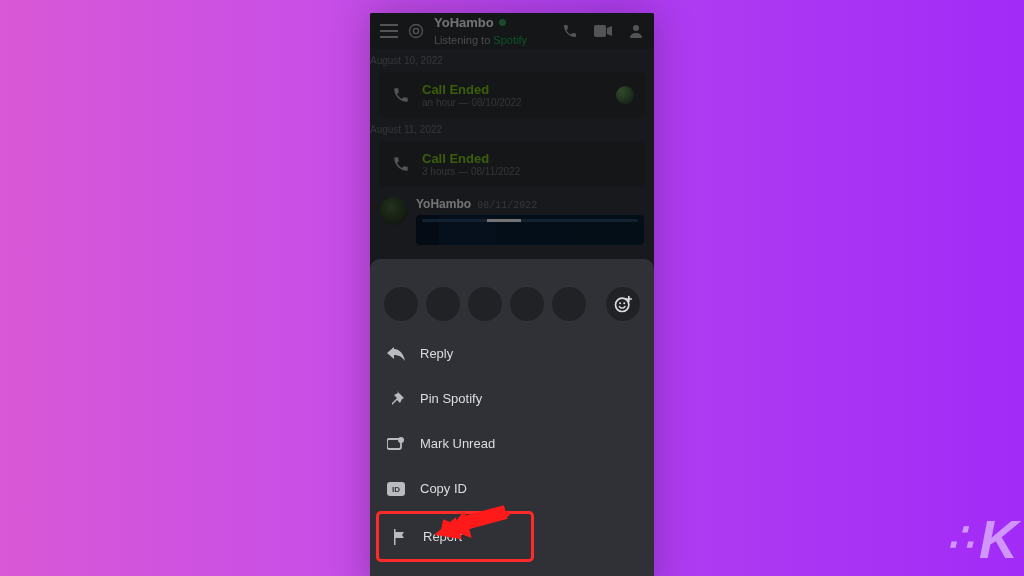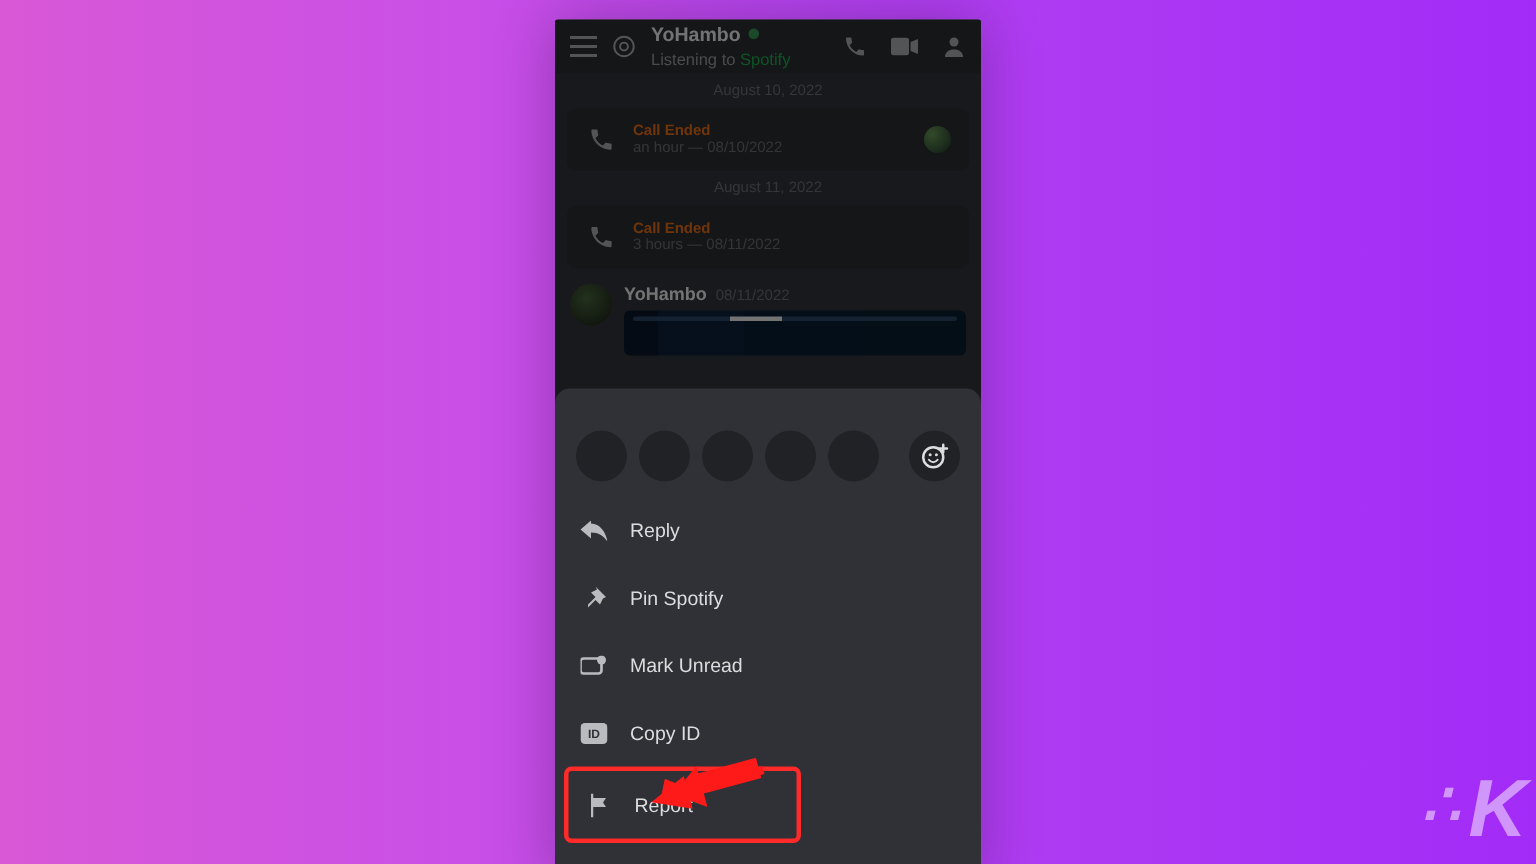--- a/index.html
+++ b/index.html
@@ -44,45 +44,45 @@
     background: #2f3136;
   }
   .app-header .menu, .app-header .at, .app-header .hicon { color: #b9bbbe; display:flex; align-items:center; justify-content:center; }
   .username-block { flex: 1; line-height: 1; }
   .username-line { display: flex; align-items: center; gap: 5px; }
   .username { font-weight: 600; font-size: 13px; color: #fff; }
   .status-dot { width: 7px; height: 7px; border-radius: 50%; background: #3ba55d; }
   .substatus { font-size: 11px; color: #a3a6aa; margin-top: 6px; }
   .substatus .sp { color: #1db954; }
   .header-right { display: flex; gap: 16px; }
-  .divider-date { text-align: center; font-size: 10px; color: #72767d; margin: 6px 0; }
+  .divider-date { text-align: left; font-size: 10px; color: #72767d; margin: 6px 0; }
   .call-card {
     margin: 4px 8px;
     background: #2f3136;
     border-radius: 6px;
     padding: 10px 12px;
     display: flex;
     align-items: center;
     gap: 10px;
   }
   .call-icon { width: 22px; height: 22px; border-radius: 50%; display:flex; align-items:center; justify-content:center; color:#b9bbbe; }
   .call-text { flex:1; }
-  .call-title { font-size: 10px; font-weight: 600; color: #f97316; }
+  .call-title { font-size: 13px; font-weight: 600; color: #84cc16; }
   .call-sub { font-size: 10px; color: #72767d; }
   .call-avatar { width: 18px; height: 18px; border-radius: 50%; background: radial-gradient(circle at 30% 30%, #6ea55d, #243b2c); }
   .msg {
     display: flex;
     gap: 8px;
     padding: 6px 10px 0 10px;
   }
   .avatar { width: 28px; height: 28px; border-radius: 50%; background: radial-gradient(circle at 40% 35%, #4e6e41, #1a2118); flex:none; }
   .msg-body { flex:1; }
   .msg-head { display:flex; gap:6px; align-items:baseline; }
   .msg-user { font-size: 12px; font-weight:600; color:#fff; }
-  .msg-time { font-size: 10px; color:#72767d; }
+  .msg-time { font-size: 10px; color:#72767d;font-family:Liberation Mono, monospace; }
   .embed {
     margin-top: 4px;
     height: 30px;
     border-radius: 4px;
     background: linear-gradient(90deg,#0b1a2e 0 10%, #0e2440 10% 35%, #082139 35% 70%, #0a2033 70% 100%);
     position: relative;
   }
   .embed::after {
     content:"";
     position:absolute;

